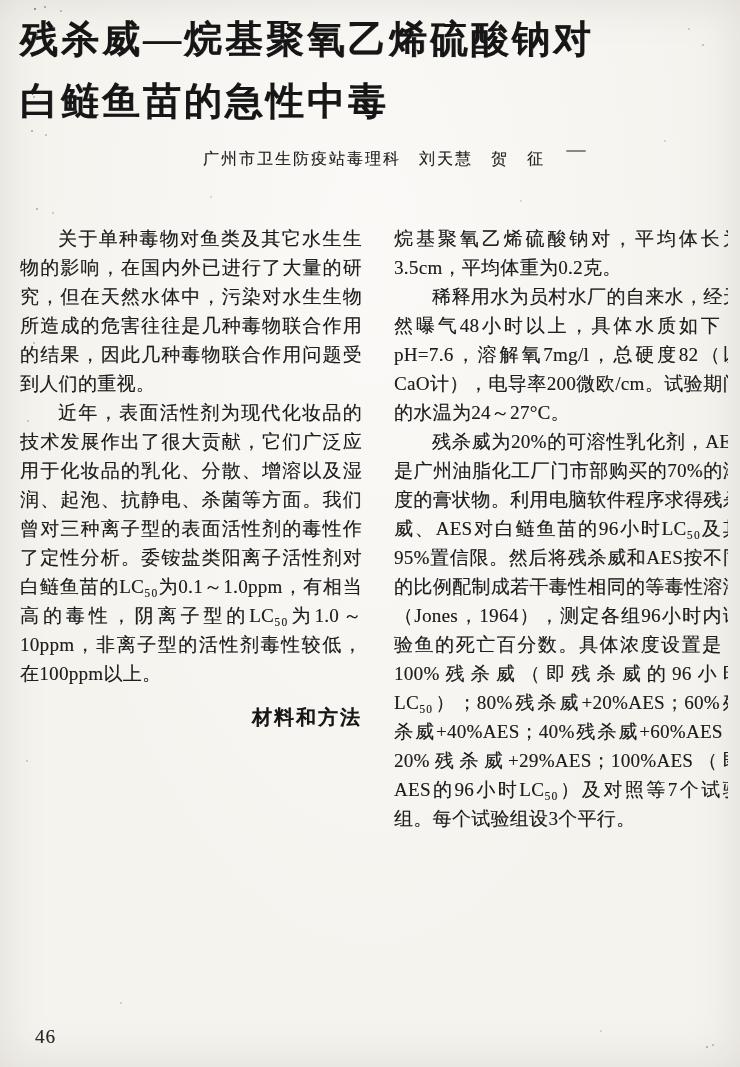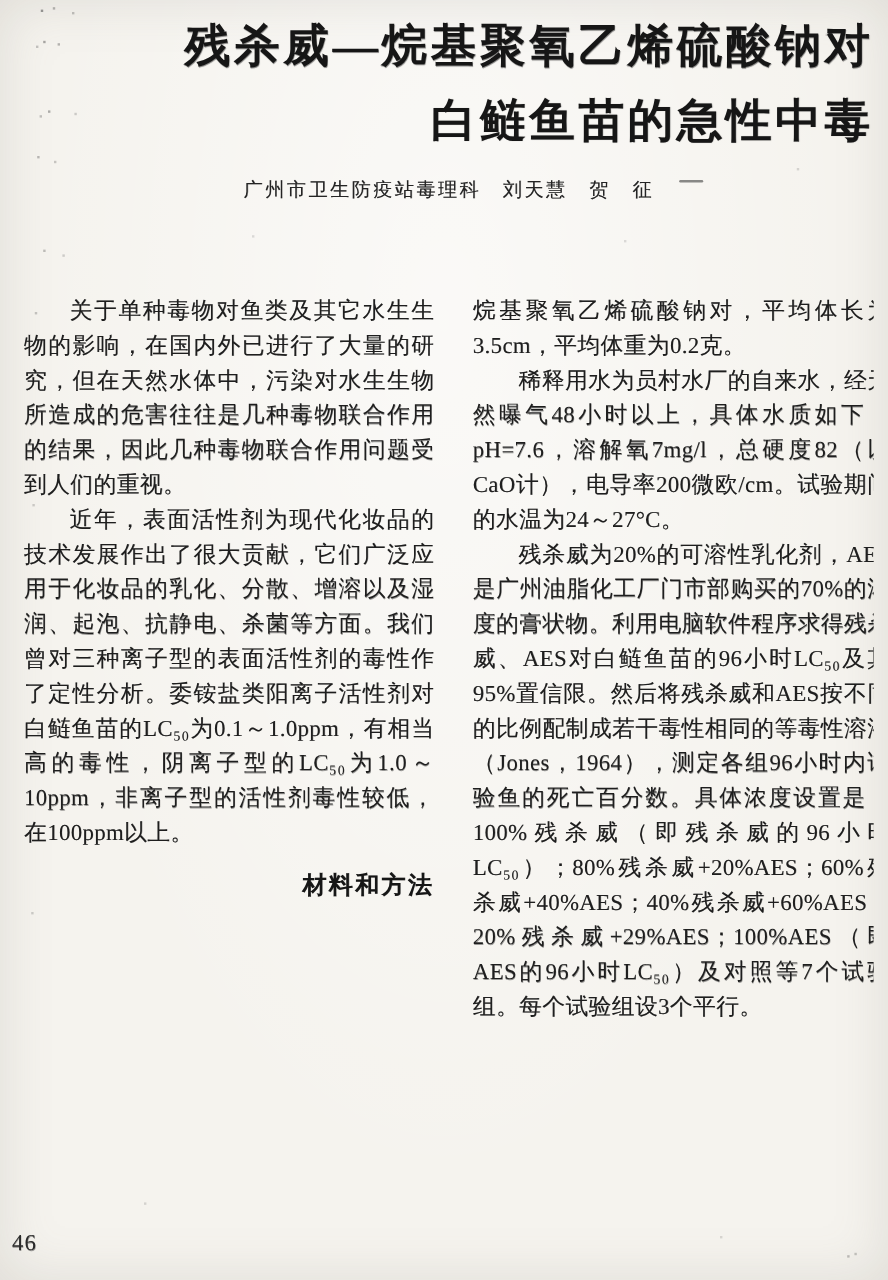--- a/index.html
+++ b/index.html
@@ -13,39 +13,39 @@
       #f5f3ee;
     box-shadow: inset 0 0 45px rgba(120,115,105,0.18);
     overflow: hidden;
     font-family: "Liberation Serif", "DejaVu Serif", serif;
     color: #1e1e1e;
     box-sizing: border-box;
     padding: 8px 12px 0 20px;
   }
   .title {
     margin: 0;
-    text-align: right;
+    text-align: left;
     font-size: 38px;
     font-weight: bold;
     letter-spacing: 3px;
     color: #161616;
     text-shadow: 0.4px 0.4px 0.6px rgba(40,40,40,0.55);
   }
   .title span { display: block; line-height: 62px; }
   .byline {
     margin-top: 14px;
     text-align: center;
     font-size: 16px;
     line-height: 26px;
     letter-spacing: 2px;
     color: #242424;
     text-shadow: 0.3px 0.3px 0.5px rgba(50,50,50,0.45);
   }
   .columns {
-    margin-top: 73px;
+    margin-top: 52px;
     display: grid;
     grid-template-columns: 342px 348px;
     column-gap: 18px;
     height: 818px;
     overflow: hidden;
     gap: 32px;
   }
   .col {
     font-size: 19px;
     line-height: 29px;
@@ -58,21 +58,21 @@
   .section-heading {
     margin: 15px 0 10px;
     font-size: 20px;
     font-weight: bold;
     text-align: right;
     letter-spacing: 2px;
     color: #161616;
   }
   .page-number {
     position: absolute;
-    left: 10px;
+    left: 35px;
     top: 1026px;
     font-size: 19px;
     letter-spacing: 1px;
     color: #2a2a2a;
     text-shadow: 0.3px 0.3px 0.5px rgba(55,55,55,0.5);
   }
   
   .speckles {
     position: absolute;
     left: 0; top: 0;

